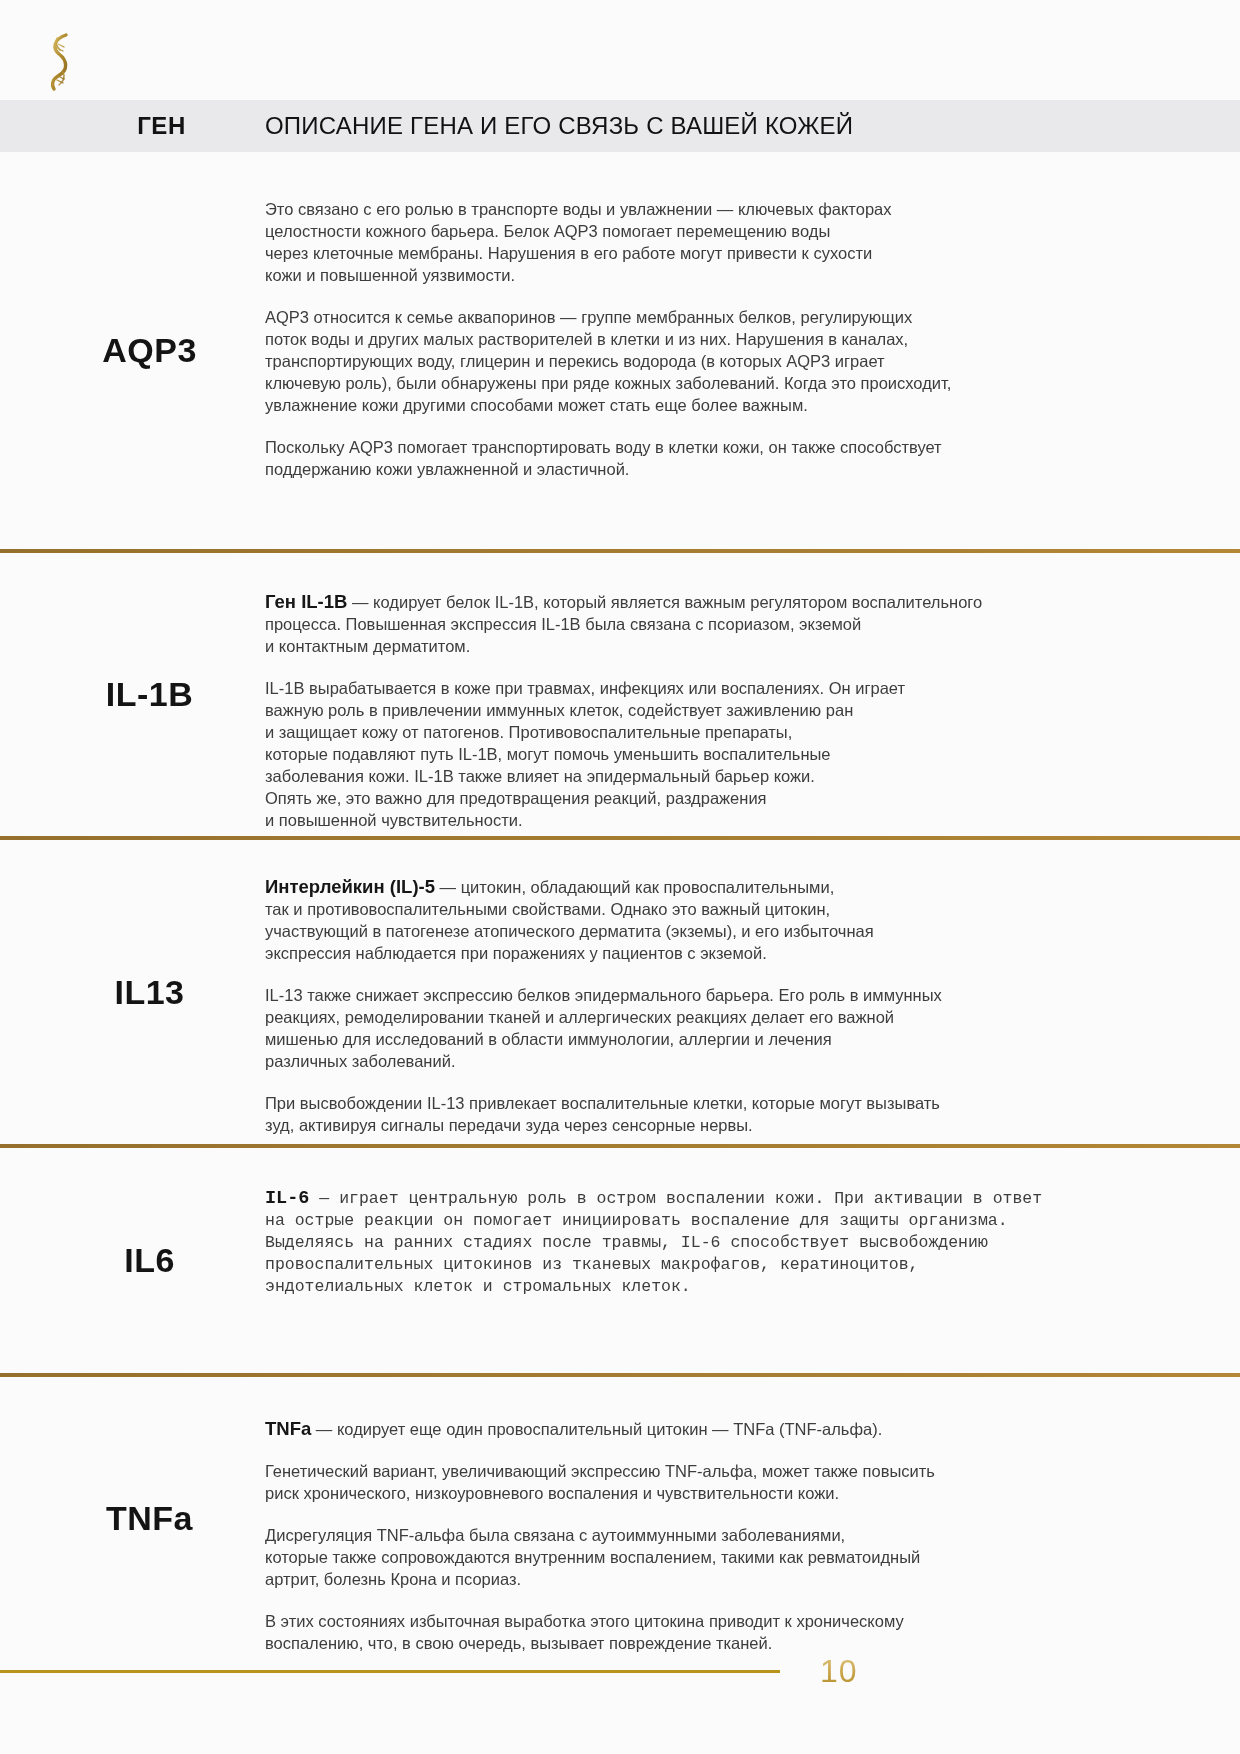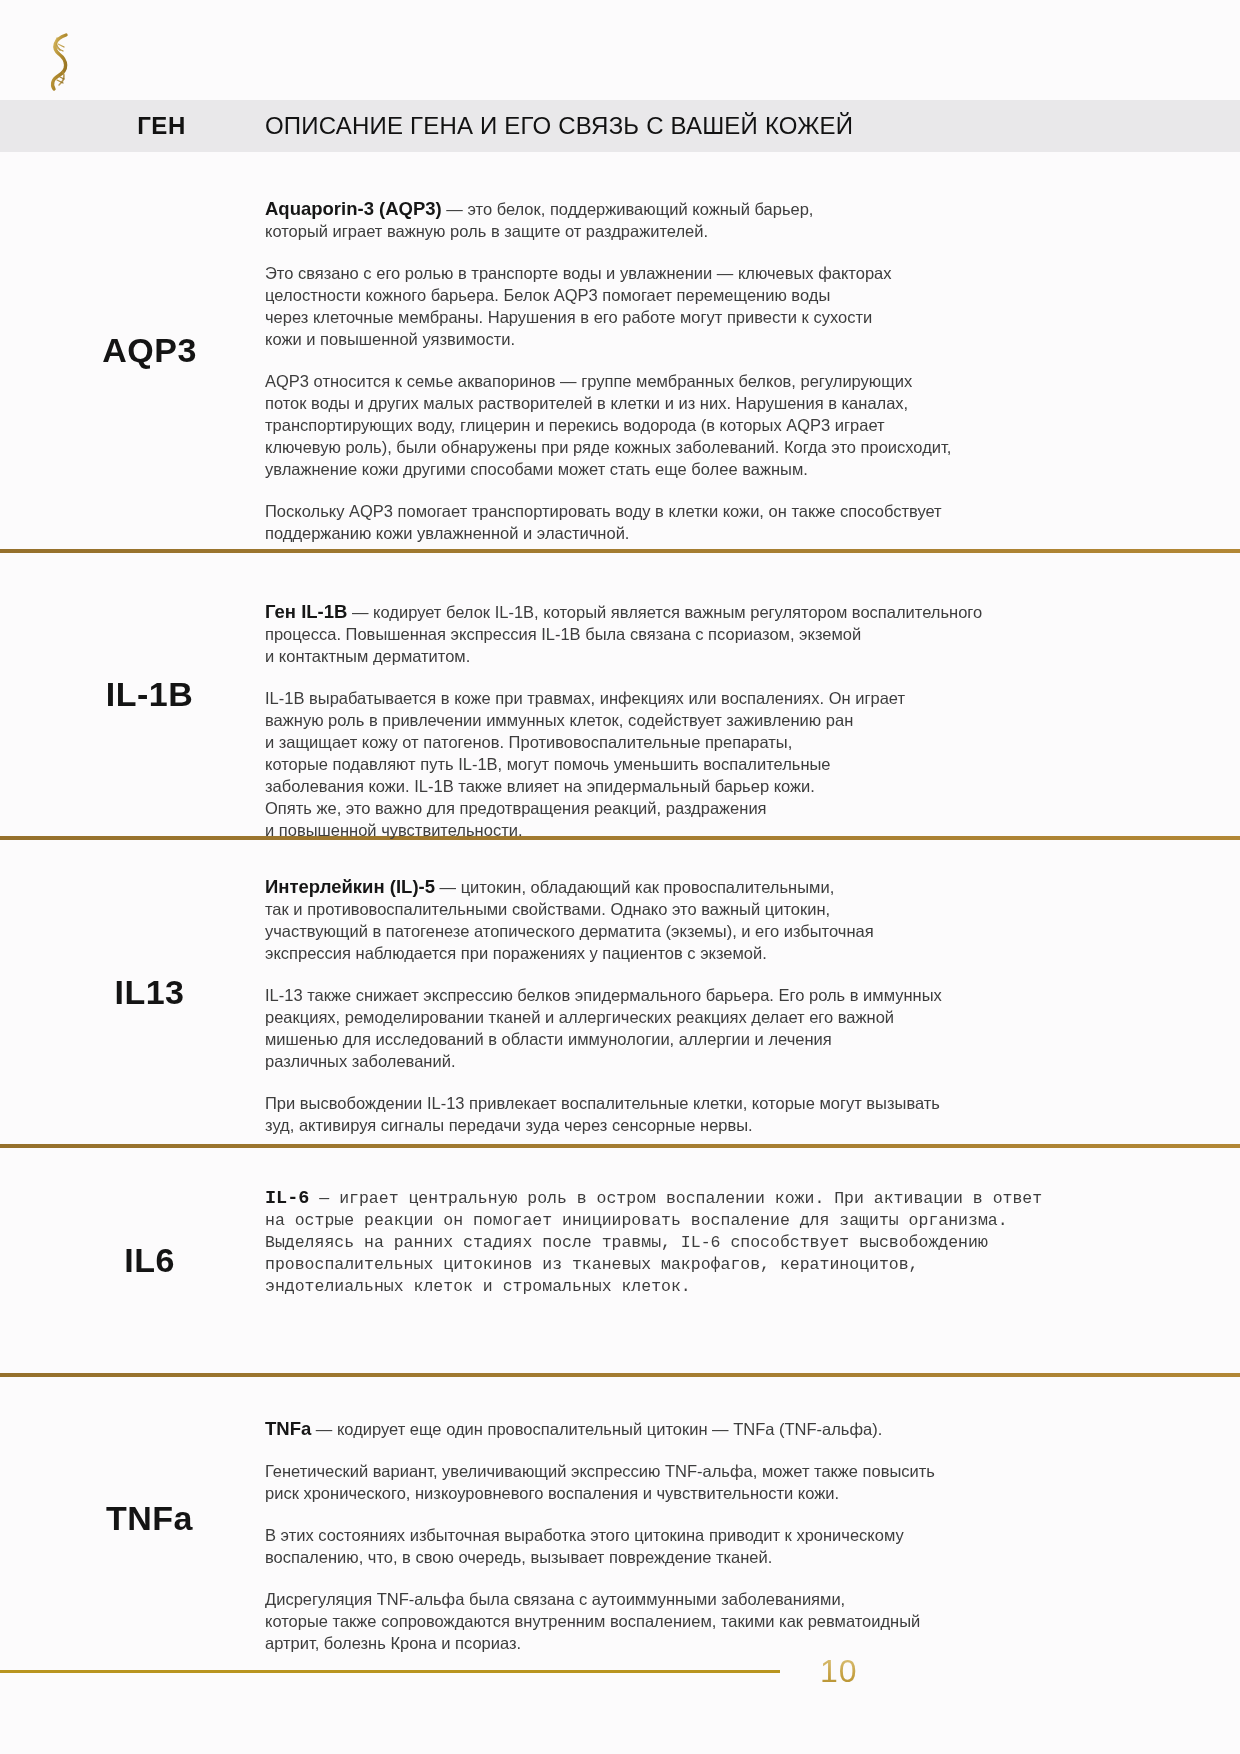--- a/index.html
+++ b/index.html
@@ -33,21 +33,21 @@
   .r3{height:308px;}
   .r4{height:229px;}
   .r5{height:283px;}
   .gene-cell{
     width:265px;flex:0 0 265px;display:flex;align-items:center;justify-content:center;
     padding-left:34px;box-sizing:border-box;
   }
   .gene-cell span{font-size:34px;font-weight:700;color:#141414;letter-spacing:.5px;}
   .desc-cell{flex:1;padding-right:40px;box-sizing:border-box;}
   .r1 .desc-cell{padding-top:46px;}
-  .r2 .desc-cell{padding-top:48px;}
+  .r2 .desc-cell{padding-top:38px;}
   .r3 .desc-cell{padding-top:36px;}
   .r4 .desc-cell{padding-top:40px;font-family:Liberation Mono, monospace;}
   .r5 .desc-cell{padding-top:41px;}
   .para{
     margin:0 0 20px 0;font-size:16.5px;line-height:22px;color:#3d3d3d;
     white-space:pre-line;
   }
   .para .lead{font-size:18.5px;font-weight:700;color:#161616;white-space:normal;}
   
   .footer-line{position:absolute;left:0;top:1670px;width:780px;height:3px;background:#b8941f;}
@@ -86,22 +86,20 @@
   </div>
 </div>
 
 <div class="table">
 
   <section class="row r1">
     <div class="gene-cell">
       <span>AQP3</span>
     </div>
     <div class="desc-cell">
-      <p class="para"><span class="lead">Aquaporin-3 (AQP3)</span><span> — это белок, поддерживающий кожный барьер,
-который играет важную роль в защите от раздражителей.</span></p>
       <p class="para"><span>Это связано с его ролью в транспорте воды и увлажнении — ключевых факторах
 целостности кожного барьера. Белок AQP3 помогает перемещению воды
 через клеточные мембраны. Нарушения в его работе могут привести к сухости
 кожи и повышенной уязвимости.</span></p>
       <p class="para"><span>AQP3 относится к семье аквапоринов — группе мембранных белков, регулирующих
 поток воды и других малых растворителей в клетки и из них. Нарушения в каналах,
 транспортирующих воду, глицерин и перекись водорода (в которых AQP3 играет
 ключевую роль), были обнаружены при ряде кожных заболеваний. Когда это происходит,
 увлажнение кожи другими способами может стать еще более важным.</span></p>
       <p class="para"><span>Поскольку AQP3 помогает транспортировать воду в клетки кожи, он также способствует
@@ -159,24 +157,24 @@
   </section>
 
   <section class="row r5 last">
     <div class="gene-cell">
       <span>TNFa</span>
     </div>
     <div class="desc-cell">
       <p class="para"><span class="lead">TNFa</span><span> — кодирует еще один провоспалительный цитокин — TNFa (TNF-альфа).</span></p>
       <p class="para"><span>Генетический вариант, увеличивающий экспрессию TNF-альфа, может также повысить
 риск хронического, низкоуровневого воспаления и чувствительности кожи.</span></p>
-      <p class="para"><span>В этих состояниях избыточная выработка этого цитокина приводит к хроническому
-воспалению, что, в свою очередь, вызывает повреждение тканей.</span></p>
       <p class="para"><span>Дисрегуляция TNF-альфа была связана с аутоиммунными заболеваниями,
 которые также сопровождаются внутренним воспалением, такими как ревматоидный
 артрит, болезнь Крона и псориаз.</span></p>
+      <p class="para"><span>В этих состояниях избыточная выработка этого цитокина приводит к хроническому
+воспалению, что, в свою очередь, вызывает повреждение тканей.</span></p>
     </div>
   </section>
 
 </div>
 
 <div class="footer-line"></div>
 <div class="page-num">10</div>
 
 </body></html>

